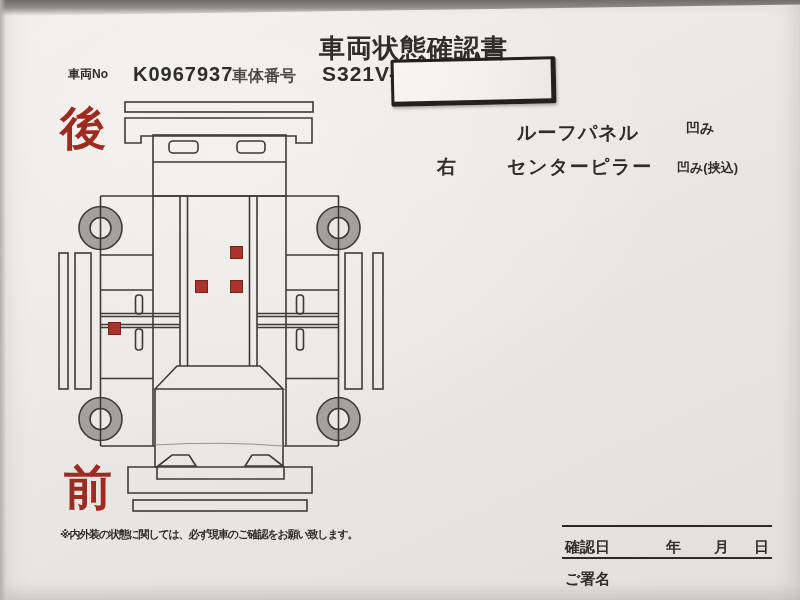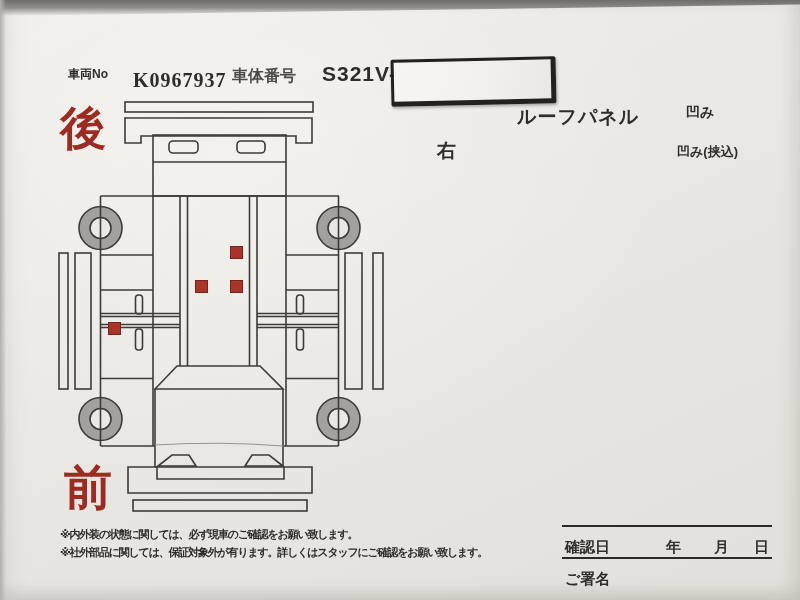--- a/index.html
+++ b/index.html
@@ -17,30 +17,30 @@
     clip-path:polygon(0 0,100% 0,100% 28%,0 100%);}
   .left-edge{position:absolute;left:0;top:0;width:6px;height:600px;z-index:9;pointer-events:none;
     background:linear-gradient(to right,#b3b1ad,rgba(179,177,173,0));}
   .vignette{position:absolute;inset:0;z-index:8;pointer-events:none;
     box-shadow:inset 0 -8px 16px rgba(60,55,50,0.10), inset -10px 0 18px rgba(60,55,50,0.06), inset 12px 0 20px rgba(60,55,50,0.05);}
   .abs{position:absolute;white-space:nowrap;}
 
   
   .title{left:319px;top:31px;font-size:26px;font-weight:bold;letter-spacing:1px;}
   .vno-label{left:68px;top:66px;font-size:12px;font-weight:bold;}
-  .vno-value{left:133px;top:69px;font-size:20px;letter-spacing:1px;font-weight:600;font-family:Liberation Serif, serif;}
+  .vno-value{left:133px;top:63px;font-size:20px;letter-spacing:1px;font-weight:600;}
   .bno-label{left:232px;top:66px;font-size:16px;font-weight:bold;color:#4c4b48;}
   .bno-value{left:322px;top:62px;font-size:21px;font-weight:bold;letter-spacing:1px;}
   .tape{left:391px;top:58px;width:157px;height:39px;z-index:5;
     background:linear-gradient(100deg,#f6f5f2 0%,#f1f0ec 60%,#e9e8e3 100%);
     border-style:solid;border-color:#23211e;border-width:3px 5px 5px 3px;border-radius:2px;
     transform:rotate(-1.3deg);box-shadow:1px 2px 3px rgba(50,45,40,0.35);}
 
   
-  .annot{font-weight:600;}
+  .annot{font-weight:600;margin-top:16px;}
   .r1-part{left:517px;top:104px;font-size:19px;letter-spacing:1px;}
   .r1-cond{left:686px;top:104px;font-size:14px;}
   .r2-pos{left:437px;top:138px;font-size:19px;}
   .r2-part{left:507px;top:138px;font-size:19px;letter-spacing:1.5px;}
   .r2-cond{left:677px;top:143px;font-size:13px;}
   .warranty{left:487px;top:307px;font-size:20px;font-weight:600;letter-spacing:0.5px;}
 
   
   .rear-label{left:60px;top:98px;font-size:46px;font-weight:bold;color:var(--accent-red,#9c2b22);}
   .front-label{left:64px;top:456px;font-size:48px;font-weight:bold;color:var(--accent-red,#9c2b22);}
@@ -145,36 +145,37 @@
     </g>
   </svg>
 
   <div id="damage-layer">
       <div class="damage-mark" style="left: 229.5px; top: 245.5px;"></div>
       <div class="damage-mark" style="left: 194.5px; top: 279.5px;"></div>
       <div class="damage-mark" style="left: 229.5px; top: 279.5px;"></div>
       <div class="damage-mark" style="left: 107.5px; top: 321.5px;"></div>
     </div>
 
+  <div class="abs title" style="z-index:3">車両状態確認書</div>
   <div class="abs vno-label" style="z-index:3">車両No</div>
   <div class="abs vno-value" style="z-index:3">K0967937</div>
   <div class="abs bno-label" style="z-index:3">車体番号</div>
   <div class="abs bno-value" style="z-index:3">S321V-</div>
   <div class="abs tape"></div>
 
   <div class="abs rear-label" style="z-index:3">後</div>
   <div class="abs front-label" style="z-index:3">前</div>
 
   <div class="abs annot r1-part" style="z-index:3">ルーフパネル</div>
   <div class="abs annot r1-cond" style="z-index:3">凹み</div>
   <div class="abs annot r2-pos" style="z-index:3">右</div>
+  <div class="abs annot r2-part" style="z-index:3">センターピラー</div>
   <div class="abs annot r2-cond" style="z-index:3">凹み(挟込)</div>
 
   <div class="abs note note1" style="z-index:3">※内外装の状態に関しては、必ず現車のご確認をお願い致します。</div>
-  <div class="abs note note2" style="z-index:3">※社外部品に関しては、保証対象外が有ります。詳しくはスタッフにご確認をお願い致します。</div>
 
   <div class="abs cf-label cf-date" style="z-index:3">確認日</div>
   <div class="abs cf-label cf-year" style="z-index:3">年</div>
   <div class="abs cf-label cf-month" style="z-index:3">月</div>
   <div class="abs cf-label cf-day" style="z-index:3">日</div>
   <div class="abs cf-line1" style="z-index:3"></div>
   <div class="abs cf-label cf-sign" style="z-index:3">ご署名</div>
   <div class="abs cf-line2" style="z-index:3"></div>
 
   <div class="top-edge"></div>

